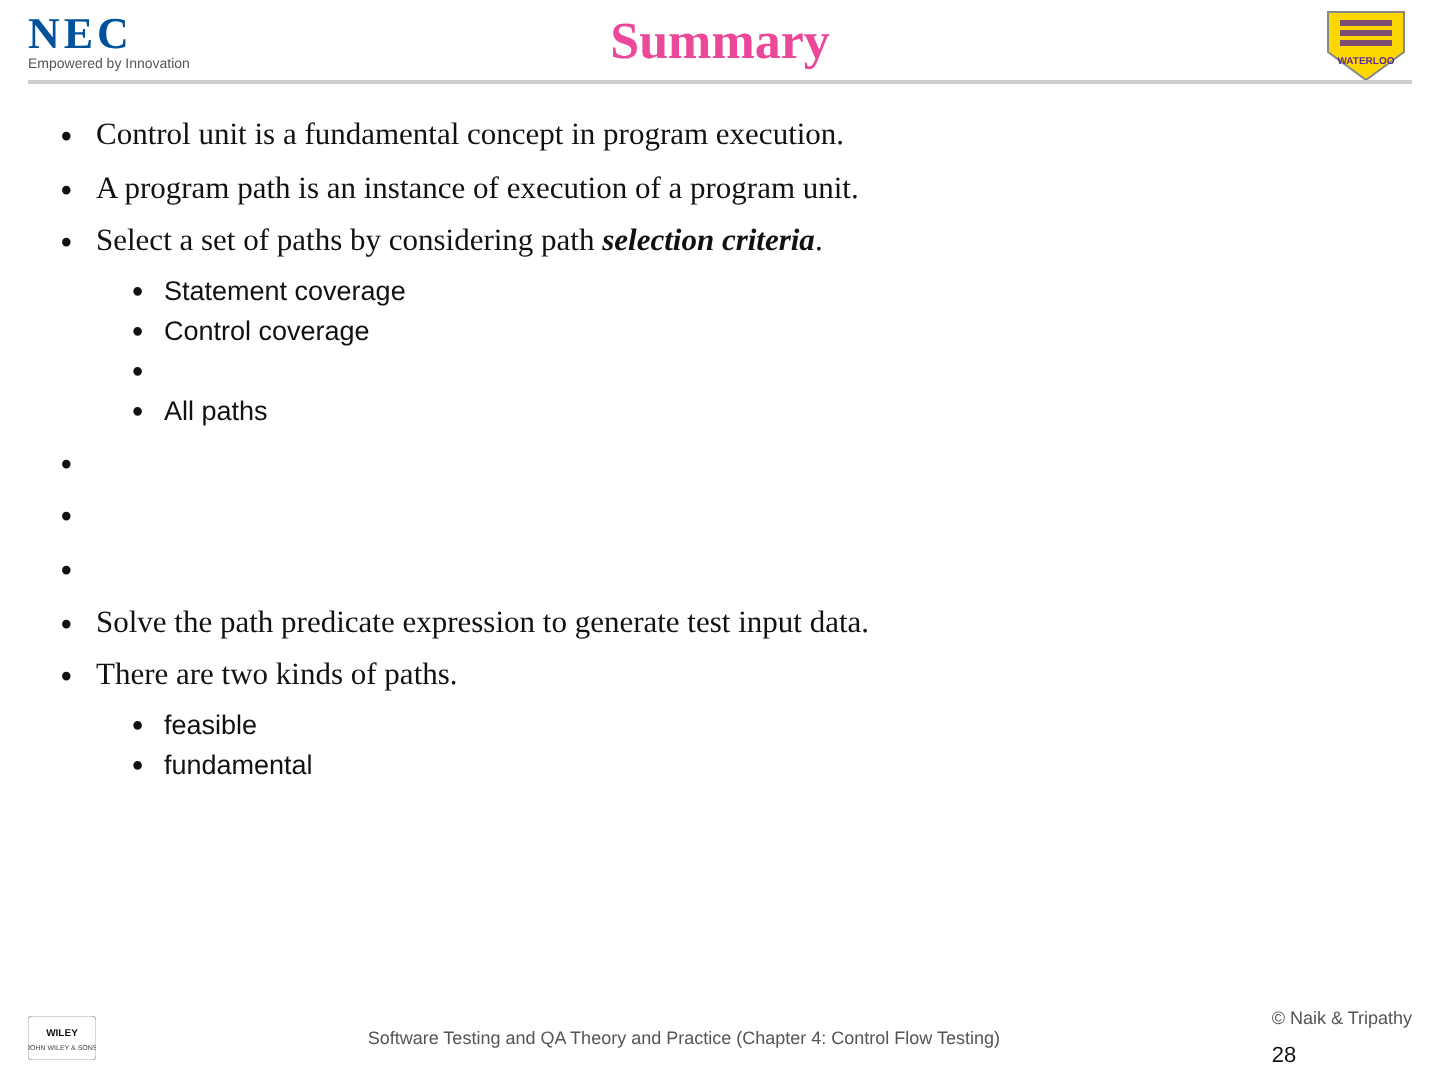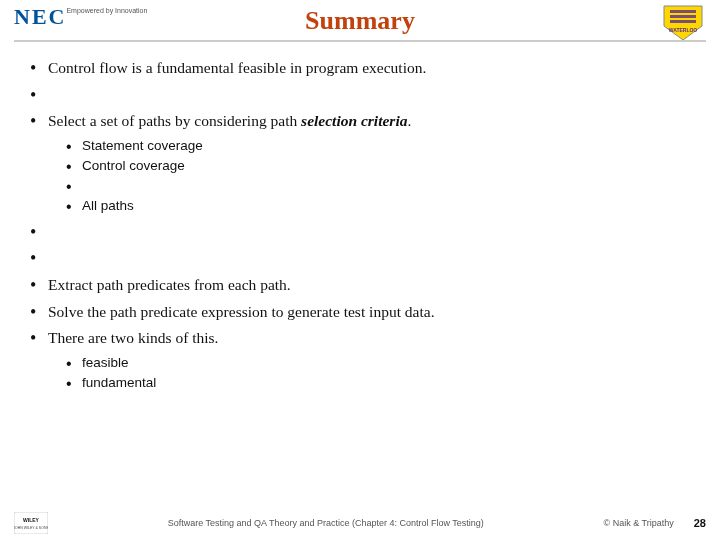--- a/index.html
+++ b/index.html
@@ -21,30 +21,30 @@
       align-items: center;
       justify-content: center;
       padding: 6px 16px 4px 16px;
       position: relative;
       border-bottom: none;
     }
 
     .header-title {
       font-size: 26px;
       font-weight: bold;
-      color: #c2410c;
+      color: #ec4899;
       text-align: center;
     }
 
     .logo-nec {
       position: absolute;
       left: 14px;
       top: 6px;
       display: flex;
-      flex-direction: row;
+      flex-direction: column;
       align-items: flex-start;
       justify-content: center;
     }
 
     .nec-text {
       font-size: 22px;
       font-weight: bold;
       color: #00539b;
       letter-spacing: 2px;
       line-height: 1;
@@ -163,27 +163,28 @@
       font-size: 9px;
       color: #555;
       text-align: center;
       flex: 1;
     }
 
     .footer-right {
       font-size: 9px;
       color: #555;
       display: flex;
-      align-items: center;
-      gap: 20px;
+      align-items: flex-start;
+      gap: 8px;
+      flex-direction: column;
     }
 
     .page-num {
       font-size: 11px;
-      font-weight: bold;
+      font-weight: normal;
       color: #111;
     }
 
     .header-divider {
       border: none;
       border-top: 2px solid #ccc;
       margin: 0 14px 6px 14px;
     }
   </style>
 </head>
@@ -210,24 +211,25 @@
   </div>
 </div>
 
 <hr class="header-divider">
 
 <div class="content">
 
   <ul class="main-list">
     <li>
       <span class="bullet-dot">•</span>
-      <span class="li-text">Control flow is a fundamental feasible in program execution.</span>
-    </li>
-    <li>
-      <span class="bullet-dot">•</span>
+      <span class="li-text">Control unit is a fundamental concept in program execution.</span>
+    </li>
+    <li>
+      <span class="bullet-dot">•</span>
+      <span class="li-text">A program path is an instance of execution of a program unit.</span>
     </li>
     <li>
       <span class="bullet-dot">•</span>
       <span class="li-text">
         <span>Select a set of paths by considering path </span><span class="bold-text">selection criteria</span><span>.</span>
       </span>
     </li>
   </ul>
 
   <ul class="sub-list">
@@ -250,29 +252,28 @@
 
   <ul class="main-list">
     <li>
       <span class="bullet-dot">•</span>
     </li>
     <li>
       <span class="bullet-dot">•</span>
     </li>
     <li>
       <span class="bullet-dot">•</span>
-      <span class="li-text">Extract path predicates from each path.</span>
     </li>
     <li>
       <span class="bullet-dot">•</span>
       <span class="li-text">Solve the path predicate expression to generate test input data.</span>
     </li>
     <li>
       <span class="bullet-dot">•</span>
-      <span class="li-text">There are two kinds of this.</span>
+      <span class="li-text">There are two kinds of paths.</span>
     </li>
   </ul>
 
   <ul class="sub-list2">
     <li>
       <span class="sub-bullet">•</span>
       <span>feasible</span>
     </li>
     <li>
       <span class="sub-bullet">•</span>

